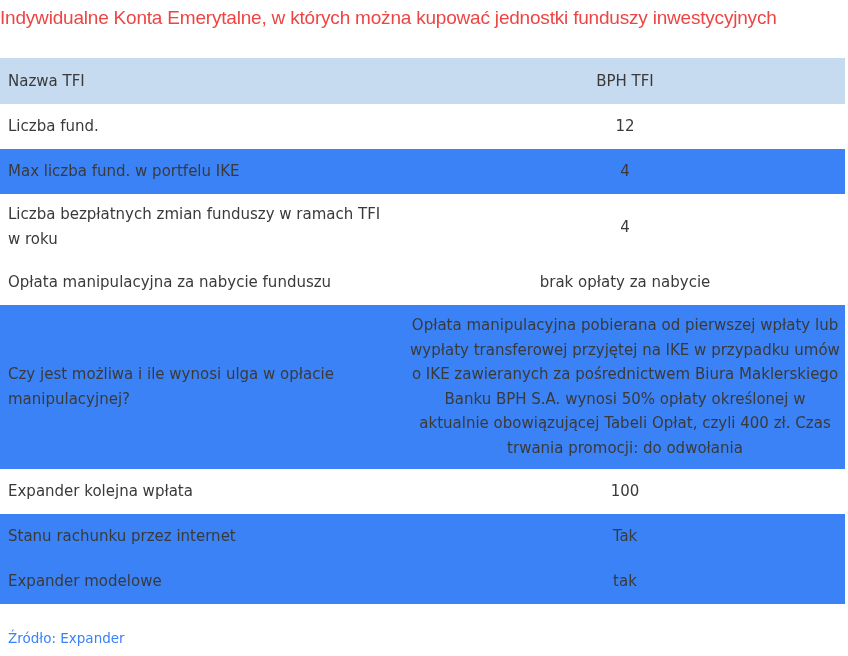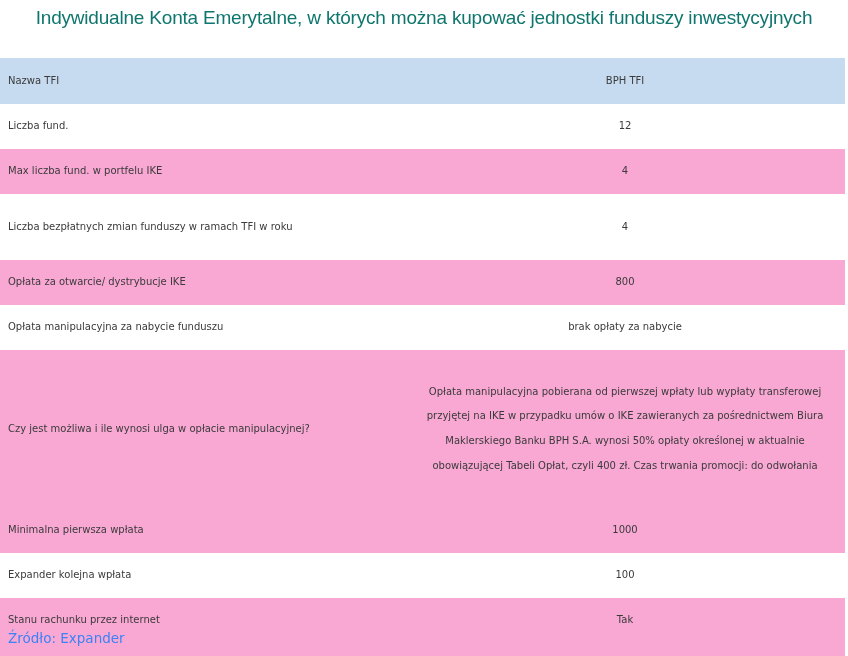--- a/index.html
+++ b/index.html
@@ -1,29 +1,29 @@
 <!DOCTYPE html>
 <html><head>
   <meta charset="utf-8">
   <style>
     html, body { margin: 0; padding: 0; background: #ffffff; }
     body { width: 848px; height: 656px; overflow: hidden; position: relative;
       font-family: "DejaVu Sans", "Liberation Sans", sans-serif; color: #3a3a3a; }
-    .title { position: absolute; left: 0; top: 5px; width: 848px; text-align: center;
-      font-family: "Liberation Sans", sans-serif; font-size: 19px; line-height: 26px; color: #0f766e;
+    .title { position: absolute; left: 0; top: 5px; width: 848px; text-align: left;
+      font-family: "Liberation Sans", sans-serif; font-size: 19px; line-height: 26px; color: #ef4444;
       letter-spacing: -0.2px; }
     table.ike { position: absolute; left: 0; top: 58px; width: 845px; border-collapse: collapse; table-layout: fixed; }
     table.ike col.c1 { width: 405px; }
     table.ike col.c2 { width: 440px; }
-    table.ike td { padding: 0 8px; font-size: 10px; line-height: 24.6px; vertical-align: middle; color: #3a3a3a; }
+    table.ike td { padding: 0 8px; font-size: 15px; line-height: 24.6px; vertical-align: middle; color: #3a3a3a; }
     table.ike td.lbl { text-align: left; }
     table.ike td.val { text-align: center; padding: 8px 4px; }
     tr.hdr td { background: #c6daf0; height: 30px; }
     tr.w td { background: #ffffff; }
-    tr.g td { background: #f9a8d4; }
+    tr.g td { background: #3b82f6; }
     tr.h1 td { height: 29px; }
     tr.h2 td { height: 50px; }
     tr.h6 td { height: 142px; }
     .source { position: absolute; left: 8px; top: 630px; font-size: 13.5px; color: #3b82f6; }
   </style>
 </head>
 <body>
 
 <div class="title">Indywidualne Konta Emerytalne, w których można kupować jednostki funduszy inwestycyjnych</div>
 
@@ -42,35 +42,27 @@
       <td class="val">12</td>
     </tr>
     <tr class="g h1">
       <td class="lbl">Max liczba fund. w portfelu IKE</td>
       <td class="val">4</td>
     </tr>
     <tr class="w h2">
       <td class="lbl">Liczba bezpłatnych zmian funduszy w ramach TFI w roku</td>
       <td class="val">4</td>
     </tr>
-    <tr class="g h1">
-      <td class="lbl">Opłata za otwarcie/ dystrybucje IKE</td>
-      <td class="val">800</td>
-    </tr>
     <tr class="w h1">
       <td class="lbl">Opłata manipulacyjna za nabycie funduszu</td>
       <td class="val">brak opłaty za nabycie</td>
     </tr>
     <tr class="g h6">
       <td class="lbl">Czy jest możliwa i ile wynosi ulga w opłacie manipulacyjnej?</td>
       <td class="val">Opłata manipulacyjna pobierana od pierwszej wpłaty lub wypłaty transferowej przyjętej na IKE w przypadku umów o IKE zawieranych za pośrednictwem Biura Maklerskiego Banku BPH S.A. wynosi 50% opłaty określonej w aktualnie obowiązującej Tabeli Opłat, czyli 400 zł. Czas trwania promocji: do odwołania</td>
-    </tr>
-    <tr class="g h1">
-      <td class="lbl">Minimalna pierwsza wpłata</td>
-      <td class="val">1000</td>
     </tr>
     <tr class="w h1">
       <td class="lbl">Expander kolejna wpłata</td>
       <td class="val">100</td>
     </tr>
     <tr class="g h1">
       <td class="lbl">Stanu rachunku przez internet</td>
       <td class="val">Tak</td>
     </tr>
     <tr class="g h1">

